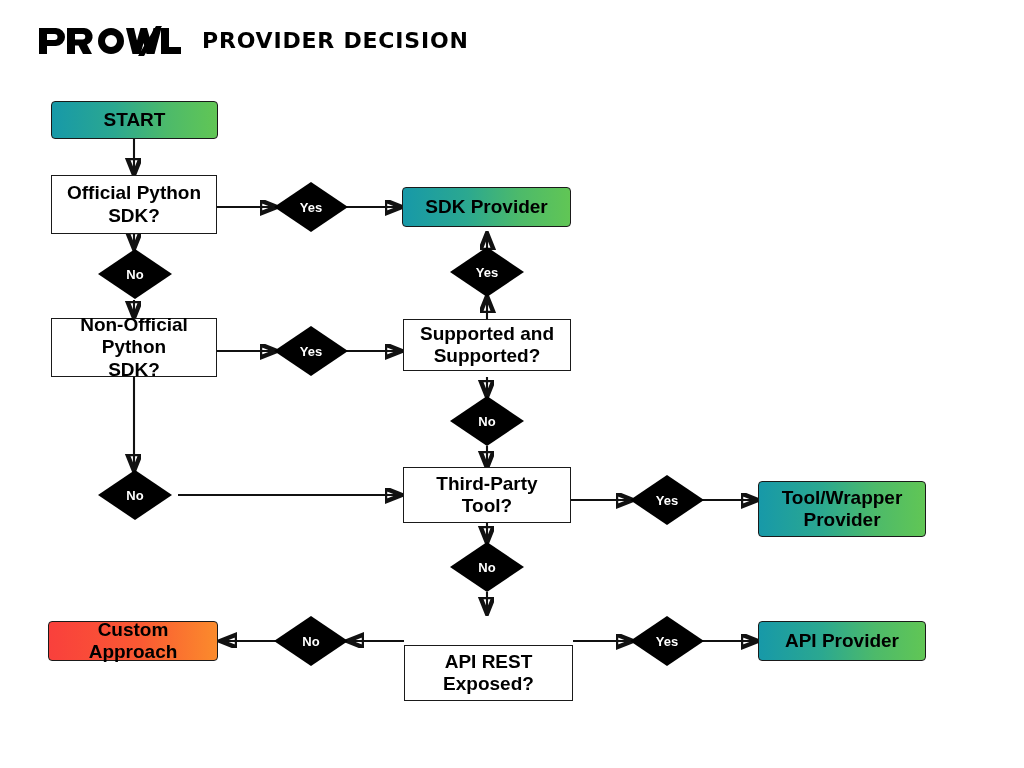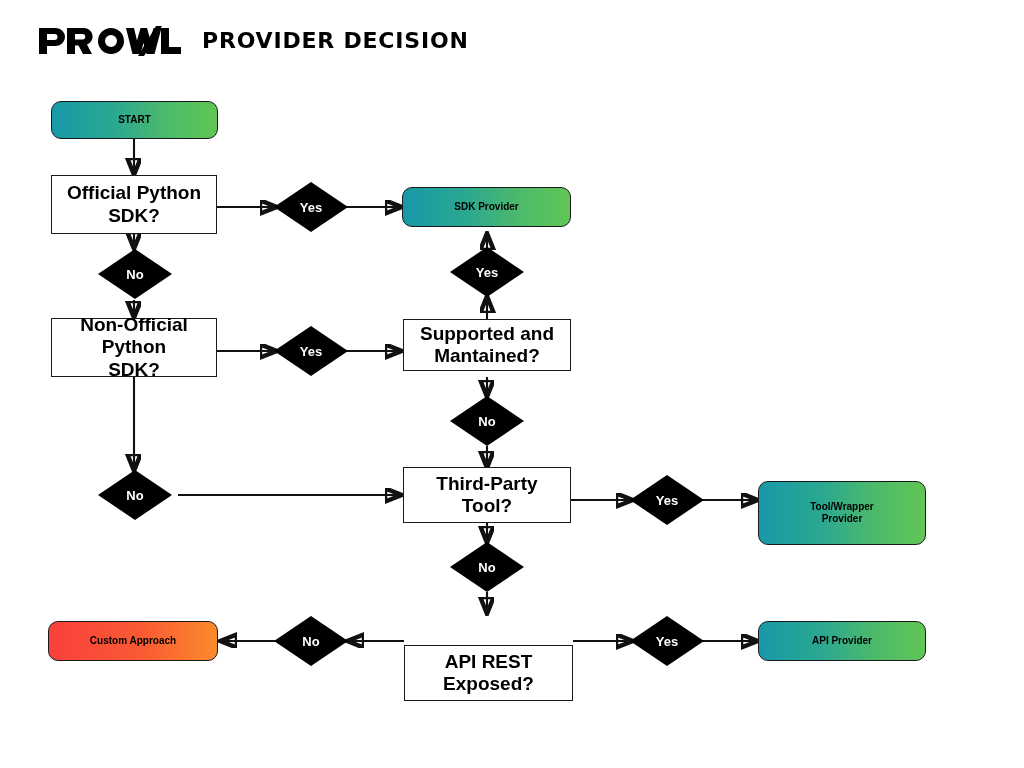--- a/index.html
+++ b/index.html
@@ -45,24 +45,24 @@
     display: flex;
     align-items: center;
     justify-content: center;
     text-align: center;
     font-weight: bold;
     line-height: 1.18;
   }
 
   
   .pill {
-    border-radius: 10px;
+    border-radius: 4px;
     border: 1.6px solid #1a1a1a;
     color: #000000;
-    font-size: 10px;
+    font-size: 19px;
     padding: 4px 8px;
   }
   .grad-green {
     background: linear-gradient(90deg, #1799a8 0%, #2ba890 38%, #4dba6a 70%, #61c655 100%);
   }
   .grad-red {
     background: linear-gradient(90deg, #f9403c 0%, #fa5a33 55%, #fb8b2c 100%);
   }
 
   
@@ -236,21 +236,21 @@
     <span>SDK?</span>
   </div>
 
   <div class="diamond-wrap" style="left:274px; top:326px; width:74px; height:50px;">
     <div class="diamond-shape"></div>
     <span class="diamond-label">Yes</span>
   </div>
 
   <div class="node rect" style="left:403px; top:319px; width:168px; height:52px; flex-direction:column;">
     <span>Supported and</span>
-    <span>Mantained?</span>
+    <span>Supported?</span>
   </div>
 
   <div class="diamond-wrap" style="left:450px; top:396px; width:74px; height:50px;">
     <div class="diamond-shape"></div>
     <span class="diamond-label">No</span>
   </div>
 
   <div class="diamond-wrap" style="left:98px; top:470px; width:74px; height:50px;">
     <div class="diamond-shape"></div>
     <span class="diamond-label">No</span>
@@ -258,21 +258,21 @@
 
   <div class="node rect" style="left:403px; top:467px; width:168px; height:56px;">
     <span>Third-Party Tool?</span>
   </div>
 
   <div class="diamond-wrap" style="left:630px; top:475px; width:74px; height:50px;">
     <div class="diamond-shape"></div>
     <span class="diamond-label">Yes</span>
   </div>
 
-  <div class="node pill grad-green" style="left:758px; top:481px; width:168px; height:64px; flex-direction:column;">
+  <div class="node pill grad-green" style="left:758px; top:481px; width:168px; height:56px; flex-direction:column;">
     <span>Tool/Wrapper</span>
     <span>Provider</span>
   </div>
 
   <div class="diamond-wrap" style="left:450px; top:542px; width:74px; height:50px;">
     <div class="diamond-shape"></div>
     <span class="diamond-label">No</span>
   </div>
 
   <div class="node rect" style="left:404px; top:613px; width:169px; height:56px;margin-top:32px;">

